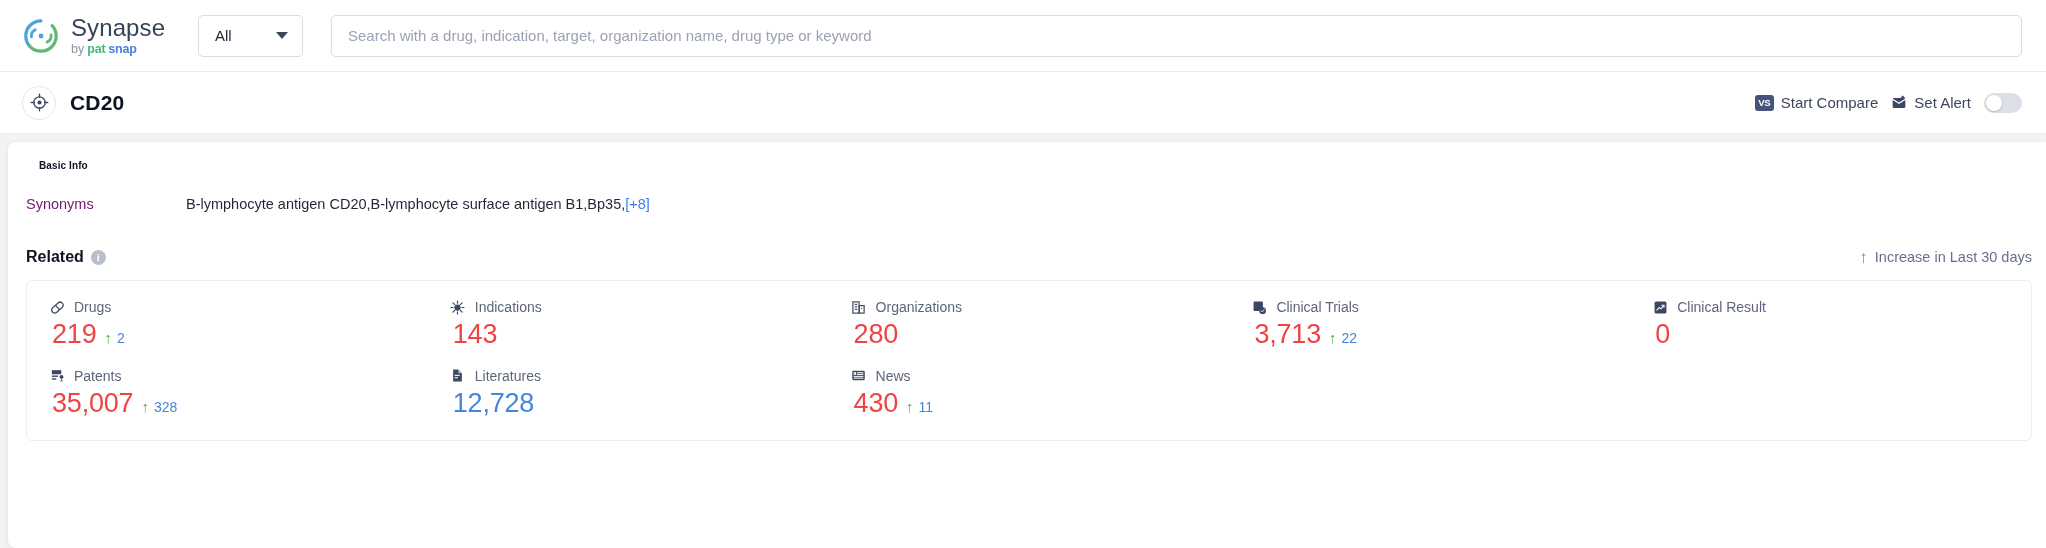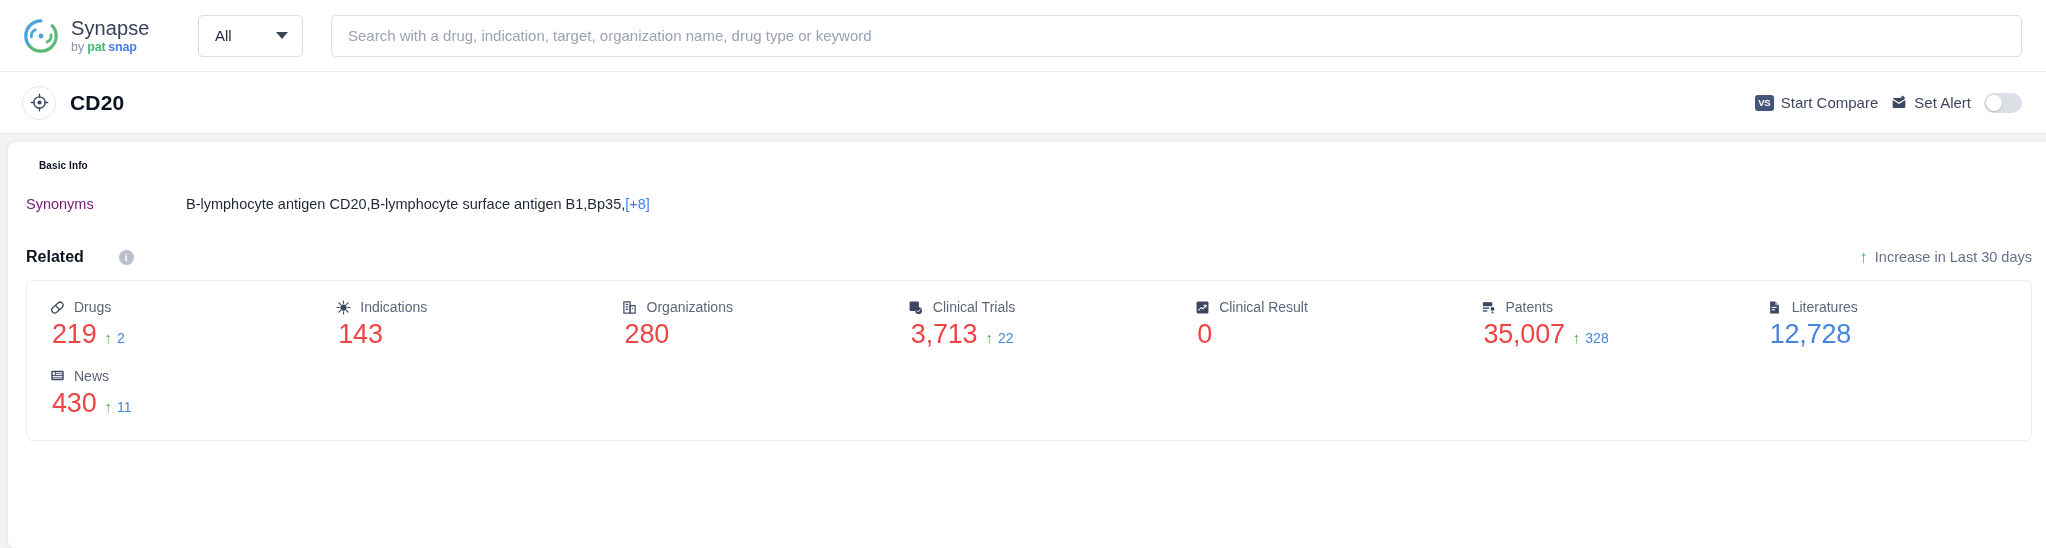--- a/index.html
+++ b/index.html
@@ -30,21 +30,21 @@
   .brand {
     display: flex;
     align-items: center;
     gap: 11px;
     flex: 0 0 auto;
     width: 176px;
   }
   .brand-mark { width: 38px; height: 38px; flex: 0 0 38px; }
   .brand-text { display: flex; flex-direction: column; line-height: 1; }
   .brand-name {
-    font-size: 20px;
+    font-size: 24px;
     font-weight: 400;
     color: #37415a;
     letter-spacing: .1px;
   }
   .brand-sub {
     font-size: 12.5px;
     margin-top: 3px;
     display: flex;
     align-items: flex-start;
     gap: 3px;
@@ -194,21 +194,20 @@
     flex: 0 0 160px;
   }
   .syn-value { color: #1f2636; }
   .syn-more { color: #3d7ff2; cursor: pointer; }
 
   .related-head {
     display: flex;
     align-items: center;
     margin-top: 36px;
     padding-right: 14px;
-    gap: 28px;
   }
   .related-label {
     font-size: 16px;
     font-weight: 700;
     color: #0d1321;
   }
   .info-dot {
     width: 15px; height: 15px;
     border-radius: 50%;
     background: #b9bfc9;
@@ -241,21 +240,21 @@
   .metrics-card {
     margin-top: 14px;
     margin-right: 14px;
     border: 1px solid #eceef2;
     border-radius: 6px;
     background: #fff;
     padding: 18px 0 22px 0;
   }
   .metrics-grid {
     display: grid;
-    grid-template-columns: repeat(7, 1fr);
+    grid-template-columns: repeat(5, 1fr);
     row-gap: 18px;
   }
   .metric {
     padding-left: 22px;
     cursor: pointer;
   }
   .metric-head {
     display: flex;
     align-items: center;
     gap: 9px;

